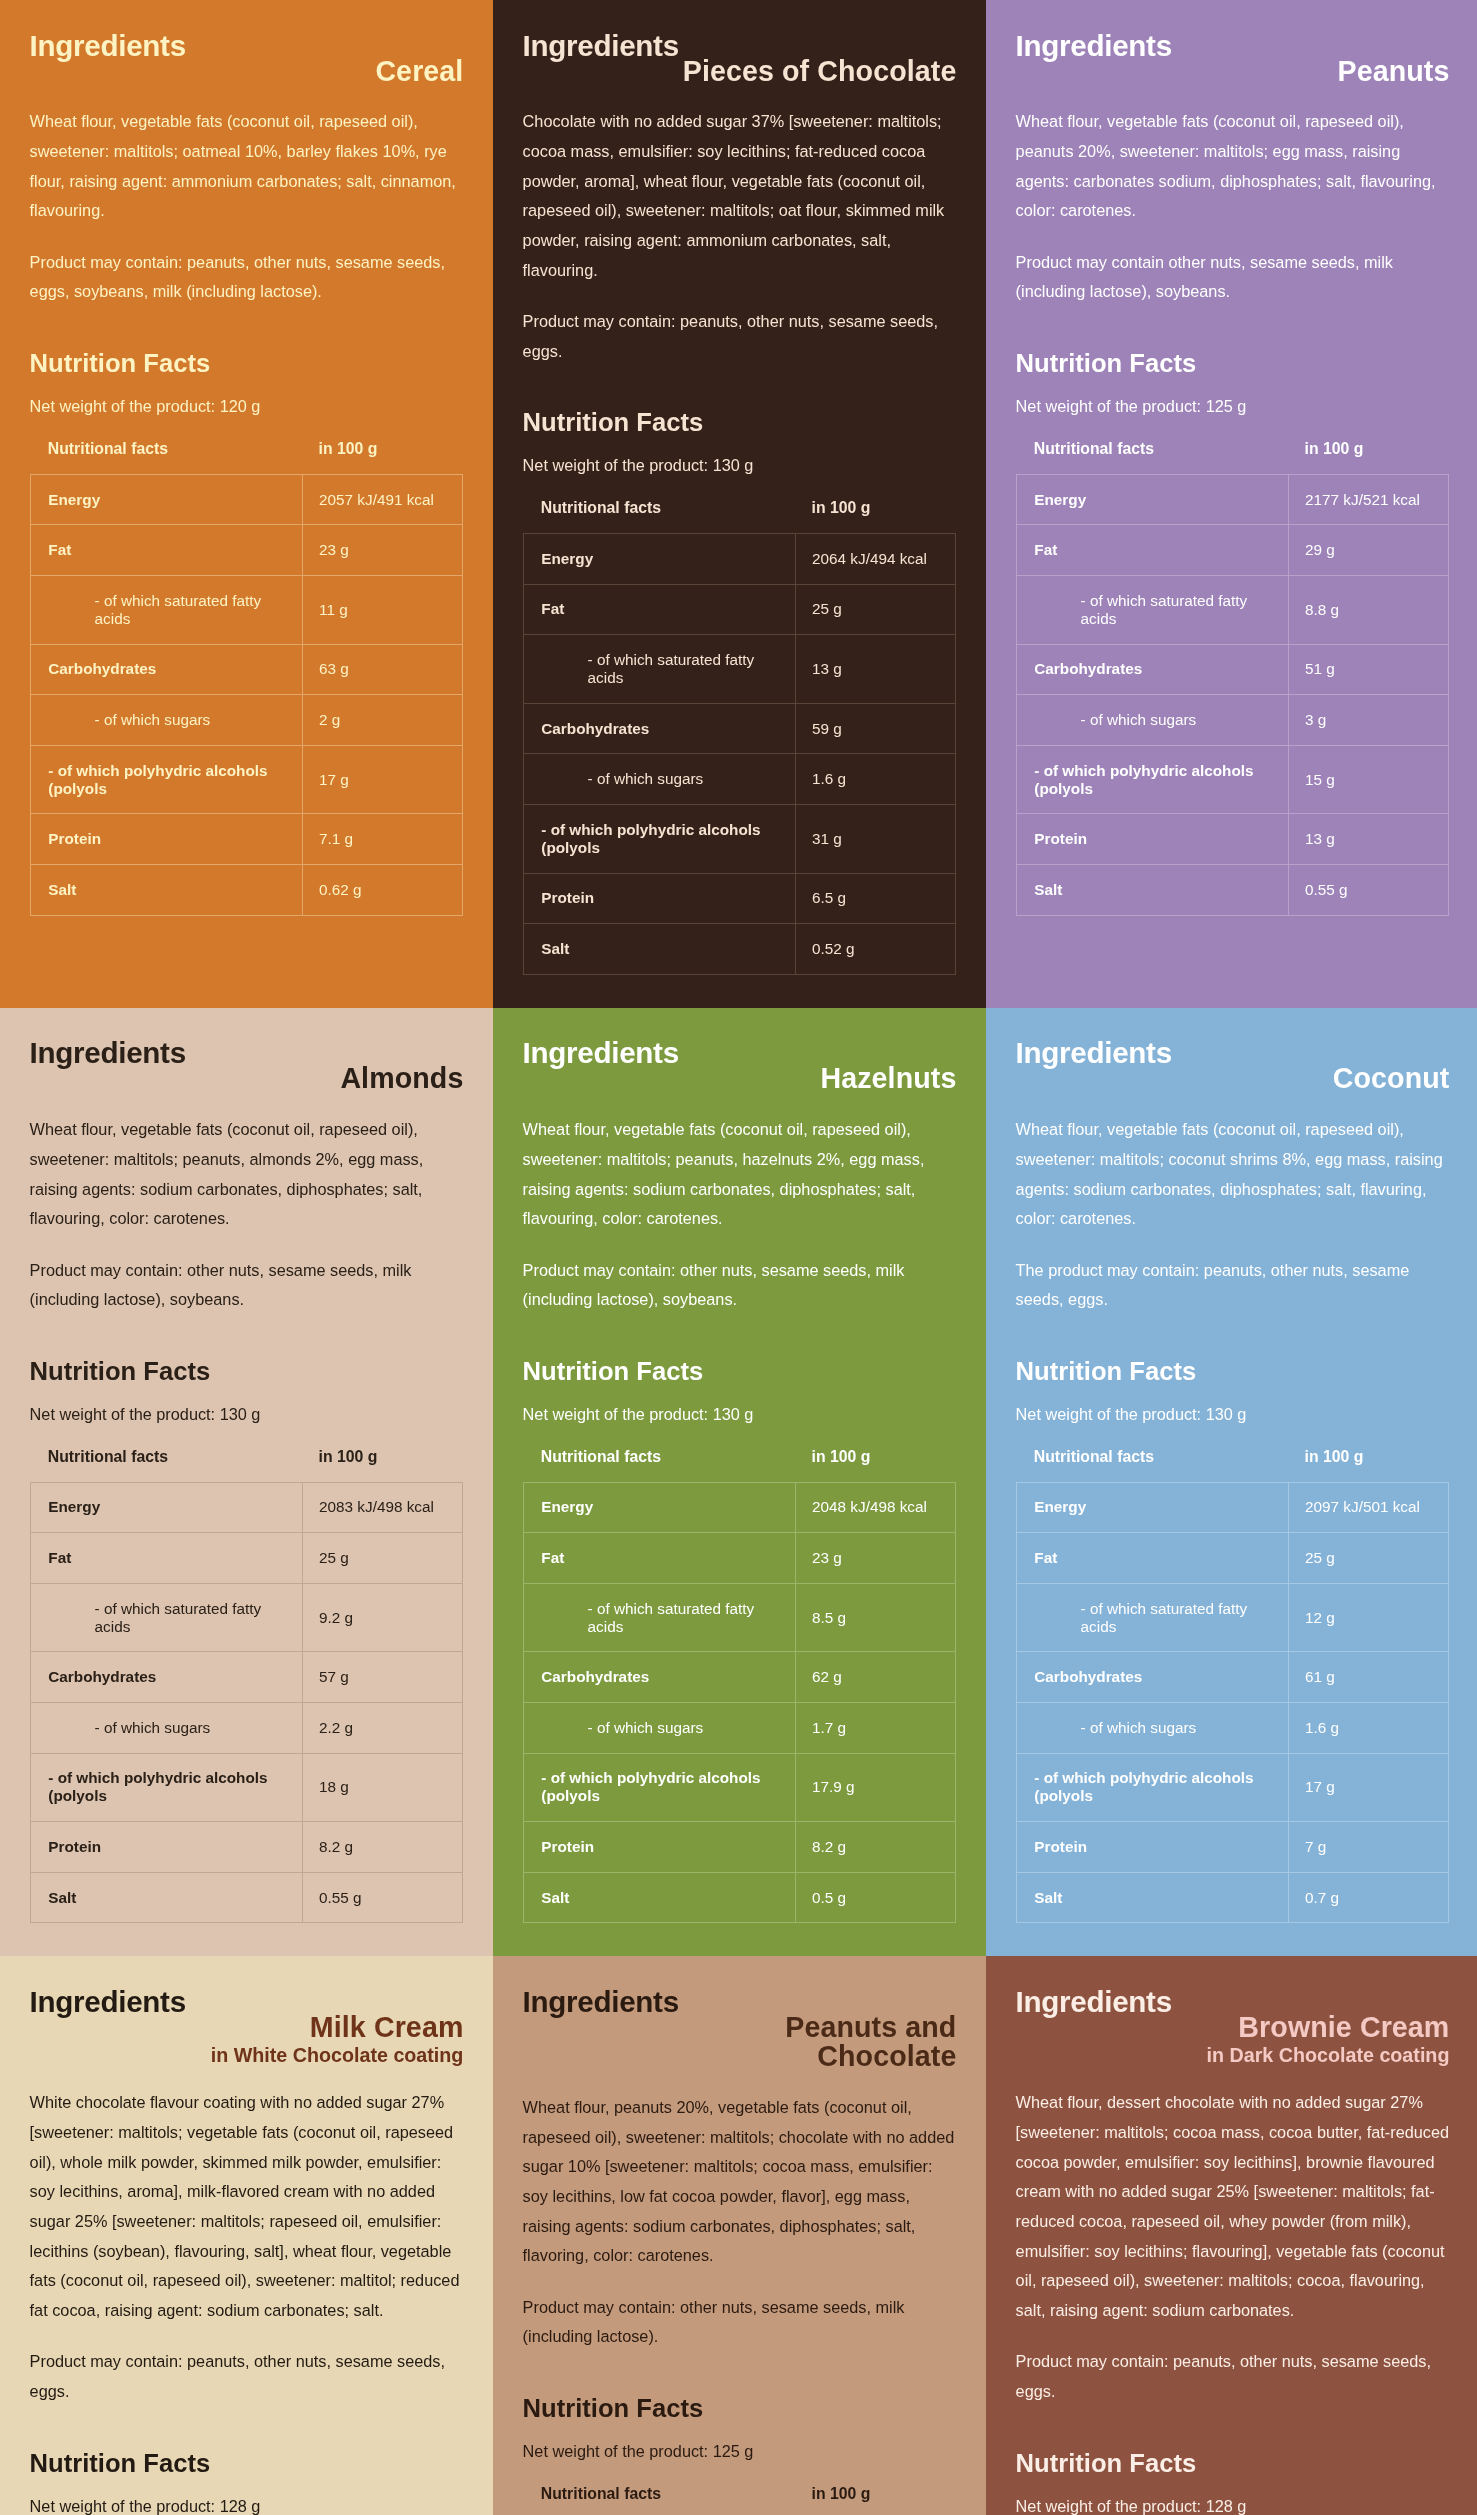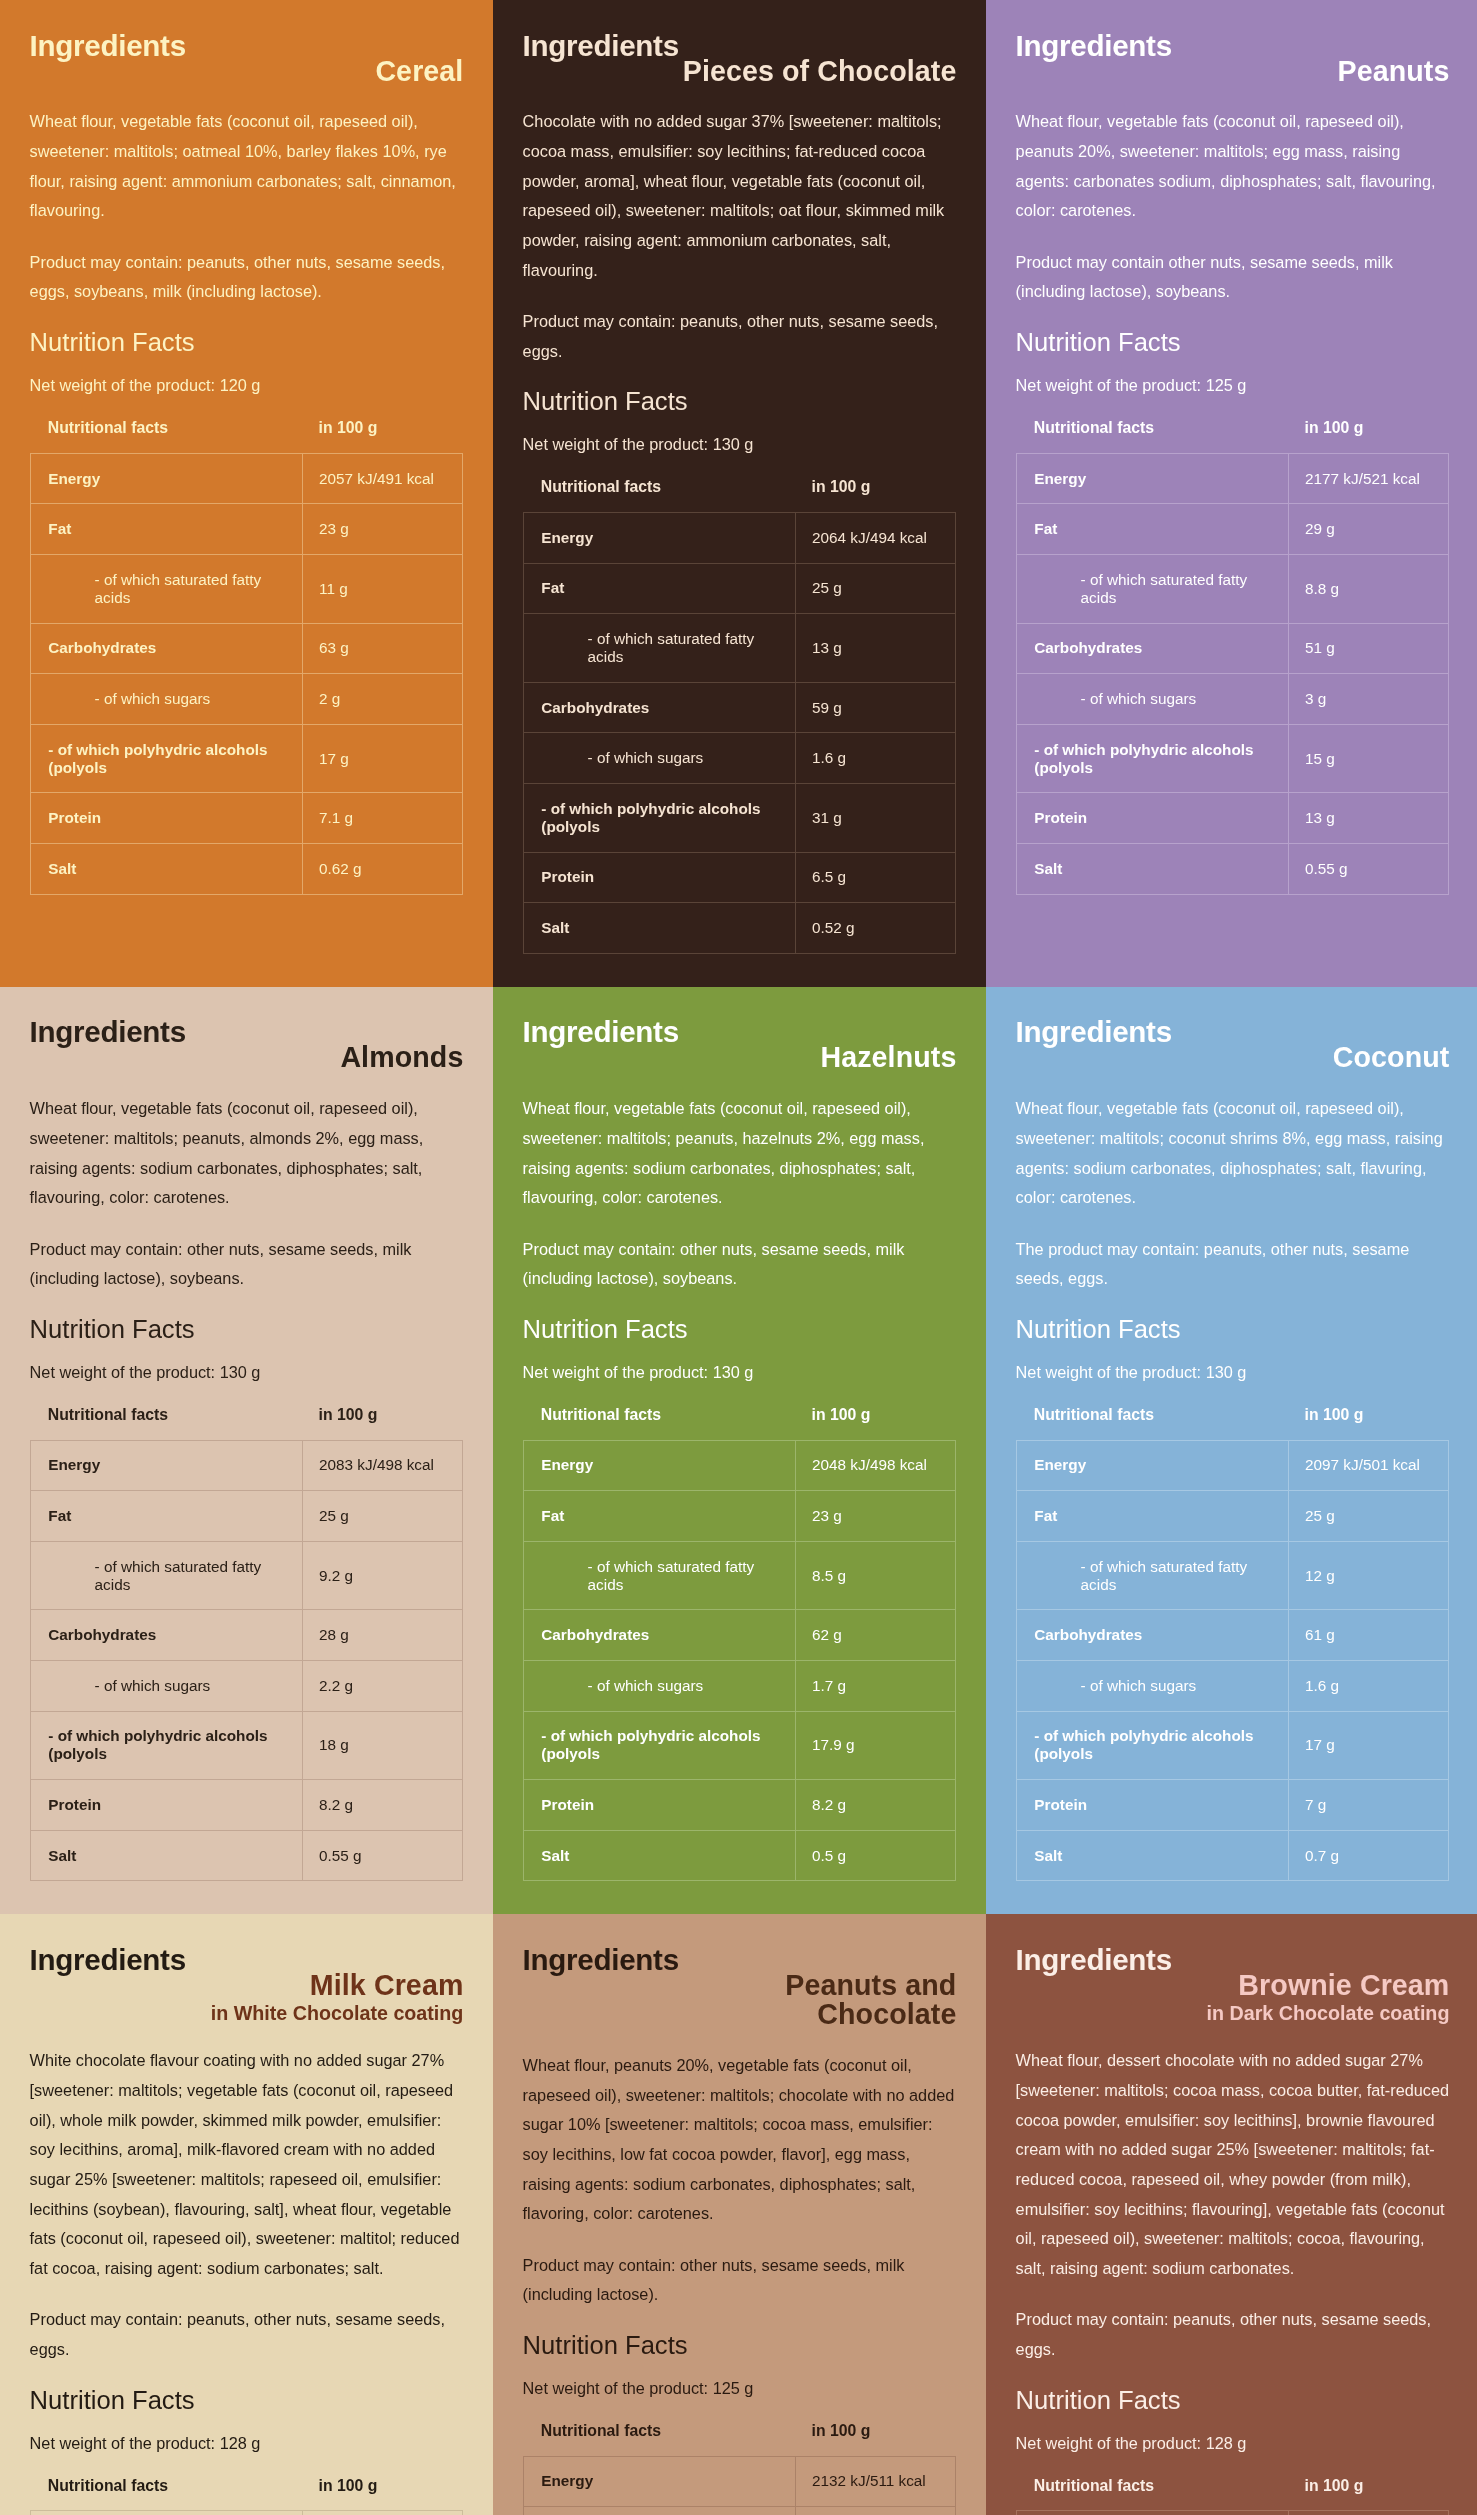--- a/index.html
+++ b/index.html
@@ -47,22 +47,22 @@
     margin-top: 2px;
   }
   .para {
     font-size: 16.3px;
     line-height: 1.82;
     margin-bottom: 21.7px;
   }
   .para:last-of-type { margin-bottom: 0; }
   .h-nutrition {
     font-size: 25.6px;
-    font-weight: normal;
-    margin-top: 21px;
+    font-weight: bold;
+    margin-top: 42px;
     margin-bottom: 15.8px;
   }
   .netweight {
     font-size: 16.3px;
     line-height: 1.5;
     margin-bottom: 21.7px;
   }
   table.nf {
     width: 100%;
     border-collapse: collapse;
@@ -349,21 +349,21 @@
         <tr>
             <td class="k">Fat</td>
             <td class="v">25 g</td>
           </tr>
         <tr>
             <td class="k indent">- of which saturated fatty acids</td>
             <td class="v">9.2 g</td>
           </tr>
         <tr>
             <td class="k">Carbohydrates</td>
-            <td class="v">28 g</td>
+            <td class="v">57 g</td>
           </tr>
         <tr>
             <td class="k indent">- of which sugars</td>
             <td class="v">2.2 g</td>
           </tr>
         <tr>
             <td class="k">- of which polyhydric alcohols (polyols</td>
             <td class="v">18 g</td>
           </tr>
         <tr>

